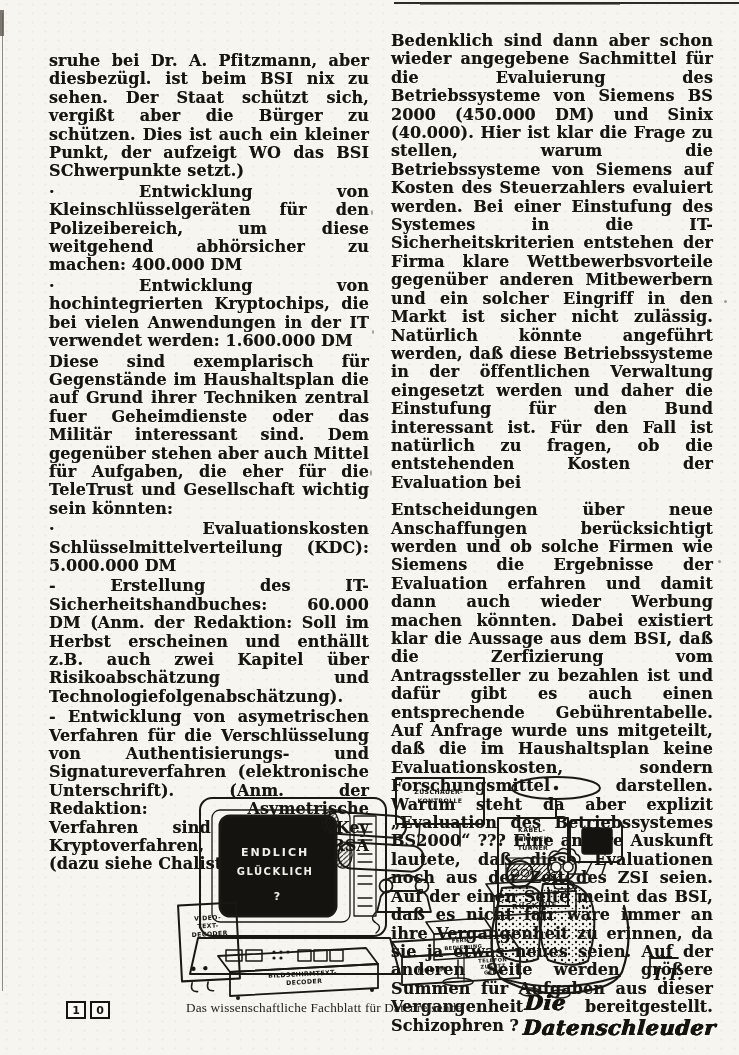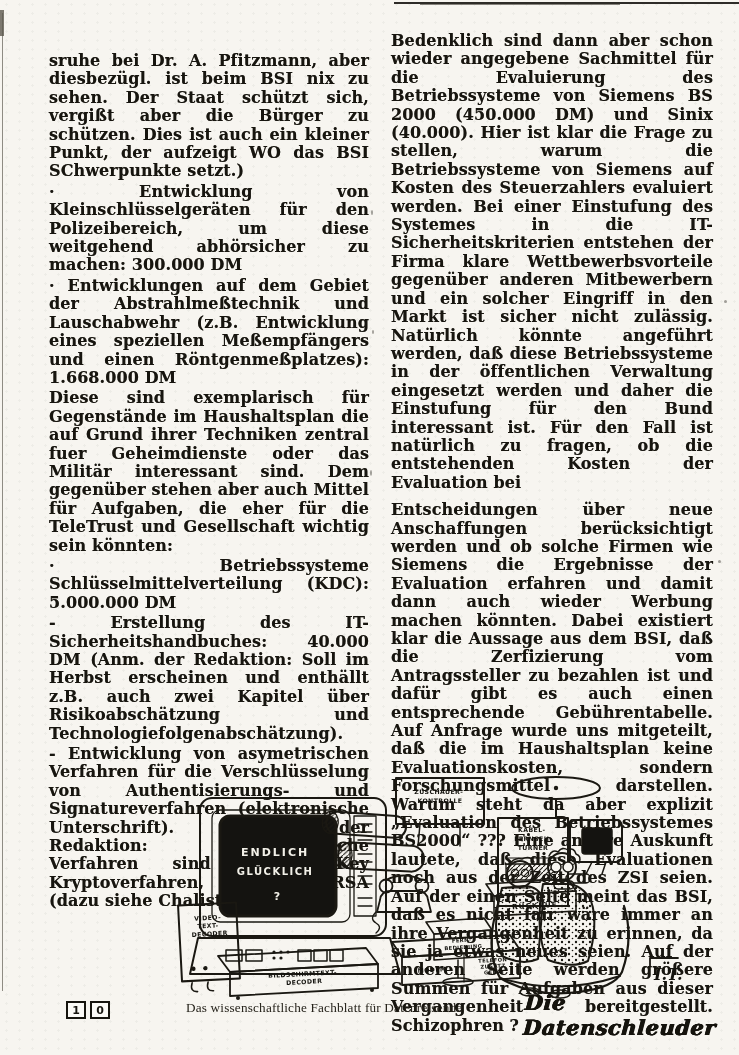--- a/index.html
+++ b/index.html
@@ -50,25 +50,25 @@
   <div class="scan-left-line"></div>
   <div class="scan-corner"></div>
   <div class="speck" style="left:371px;top:210px;width:2px;height:5px"></div>
   <div class="speck" style="left:372px;top:330px;width:2px;height:4px"></div>
   <div class="speck" style="left:370px;top:470px;width:2px;height:6px"></div>
   <div class="speck" style="left:724px;top:300px;width:3px;height:3px"></div>
   <div class="speck" style="left:718px;top:560px;width:3px;height:3px"></div>
 
   <div class="col col-left">
     <p>sruhe bei Dr. A. Pfitzmann, aber diesbezügl. ist beim BSI nix zu sehen. Der Staat schützt sich, vergißt aber die Bürger zu schützen. Dies ist auch ein kleiner Punkt, der aufzeigt WO das BSI SChwerpunkte setzt.)</p>
-    <p>· Entwicklung von Kleinschlüsselgeräten für den Polizeibereich, um diese weitgehend abhörsicher zu machen: 300.000 DM</p>
-    <p>· Entwicklungen auf dem Gebiet der Abstrahlmeßtechnik und Lauschabwehr (z.B. Entwicklung eines speziellen Meßempfängers und einen Röntgenmeßplatzes): 1.668.000 DM</p>
+    <p>· Entwicklung von Kleinschlüsselgeräten für den Polizeibereich, um diese weitgehend abhörsicher zu machen: 400.000 DM</p>
+    <p>· Entwicklung von hochintegrierten Kryptochips, die bei vielen Anwendungen in der IT verwendet werden: 1.600.000 DM</p>
     <p>Diese sind exemplarisch für Gegenstände im Haushaltsplan die auf Grund ihrer Techniken zentral fuer Geheimdienste oder das Militär interessant sind. Dem gegenüber stehen aber auch Mittel für Aufgaben, die eher für die TeleTrust und Gesellschaft wichtig sein könnten:</p>
-    <p>· Betriebssysteme Schlüsselmittelverteilung (KDC): 5.000.000 DM</p>
-    <p>- Erstellung des IT-Sicherheitshandbuches: 40.000 DM (Anm. der Redaktion: Soll im Herbst erscheinen und enthällt z.B. auch zwei Kapitel über Risikoabschätzung und Technologiefolgenabschätzung).</p>
+    <p>· Evaluationskosten Schlüsselmittelverteilung (KDC): 5.000.000 DM</p>
+    <p>- Erstellung des IT-Sicherheitshandbuches: 60.000 DM (Anm. der Redaktion: Soll im Herbst erscheinen und enthällt z.B. auch zwei Kapitel über Risikoabschätzung und Technologiefolgenabschätzung).</p>
     <p>- Entwicklung von asymetrischen Verfahren für die Verschlüsselung von Authentisierungs- und Signatureverfahren (elektronische Unterschrift). (Anm. der Redaktion: Asymetrische Verfahren sind Public Key Kryptoverfahren, wie z.B. RSA (dazu siehe Chalisti 6)).</p>
   </div>
 
   <div class="col col-right">
     <p>Bedenklich sind dann aber schon wieder angegebene Sachmittel für die Evaluierung des Betriebssysteme von Siemens BS 2000 (450.000 DM) und Sinix (40.000). Hier ist klar die Frage zu stellen, warum die Betriebssysteme von Siemens auf Kosten des Steuerzahlers evaluiert werden. Bei einer Einstufung des Systemes in die IT-Sicherheitskriterien entstehen der Firma klare Wettbewerbsvorteile gegenüber anderen Mitbewerbern und ein solcher Eingriff in den Markt ist sicher nicht zulässig. Natürlich könnte angeführt werden, daß diese Betriebssysteme in der öffentlichen Verwaltung eingesetzt werden und daher die Einstufung für den Bund interessant ist. Für den Fall ist natürlich zu fragen, ob die entstehenden Kosten der Evaluation bei</p>
     <p class="gap-top">Entscheidungen über neue Anschaffungen berücksichtigt werden und ob solche Firmen wie Siemens die Ergebnisse der Evaluation erfahren und damit dann auch wieder Werbung machen könnten. Dabei existiert klar die Aussage aus dem BSI, daß die Zerfizierung vom Antragssteller zu bezahlen ist und dafür gibt es auch einen entsprechende Gebührentabelle. Auf Anfrage wurde uns mitgeteilt, daß die im Haushaltsplan keine Evaluationskosten, sondern Forschungsmittel darstellen. Warum steht da aber explizit „Evaluation des Betriebssystemes BS2000“ ??? Eine andere Auskunft lautete, daß diese Evaluationen noch aus der Zeit des ZSI seien. Auf der einen Seite meint das BSI, daß es nicht fair wäre immer an ihre Vergangenheit zu erinnen, da sie ja etwas neues seien. Auf der anderen Seite werden größere Summen für Aufgaben aus dieser Vergangenheit bereitgestellt. Schizophren ?</p>
   </div>
 
   <svg class="cartoon" width="571" height="230" viewBox="0 0 571 230">
     <defs>

